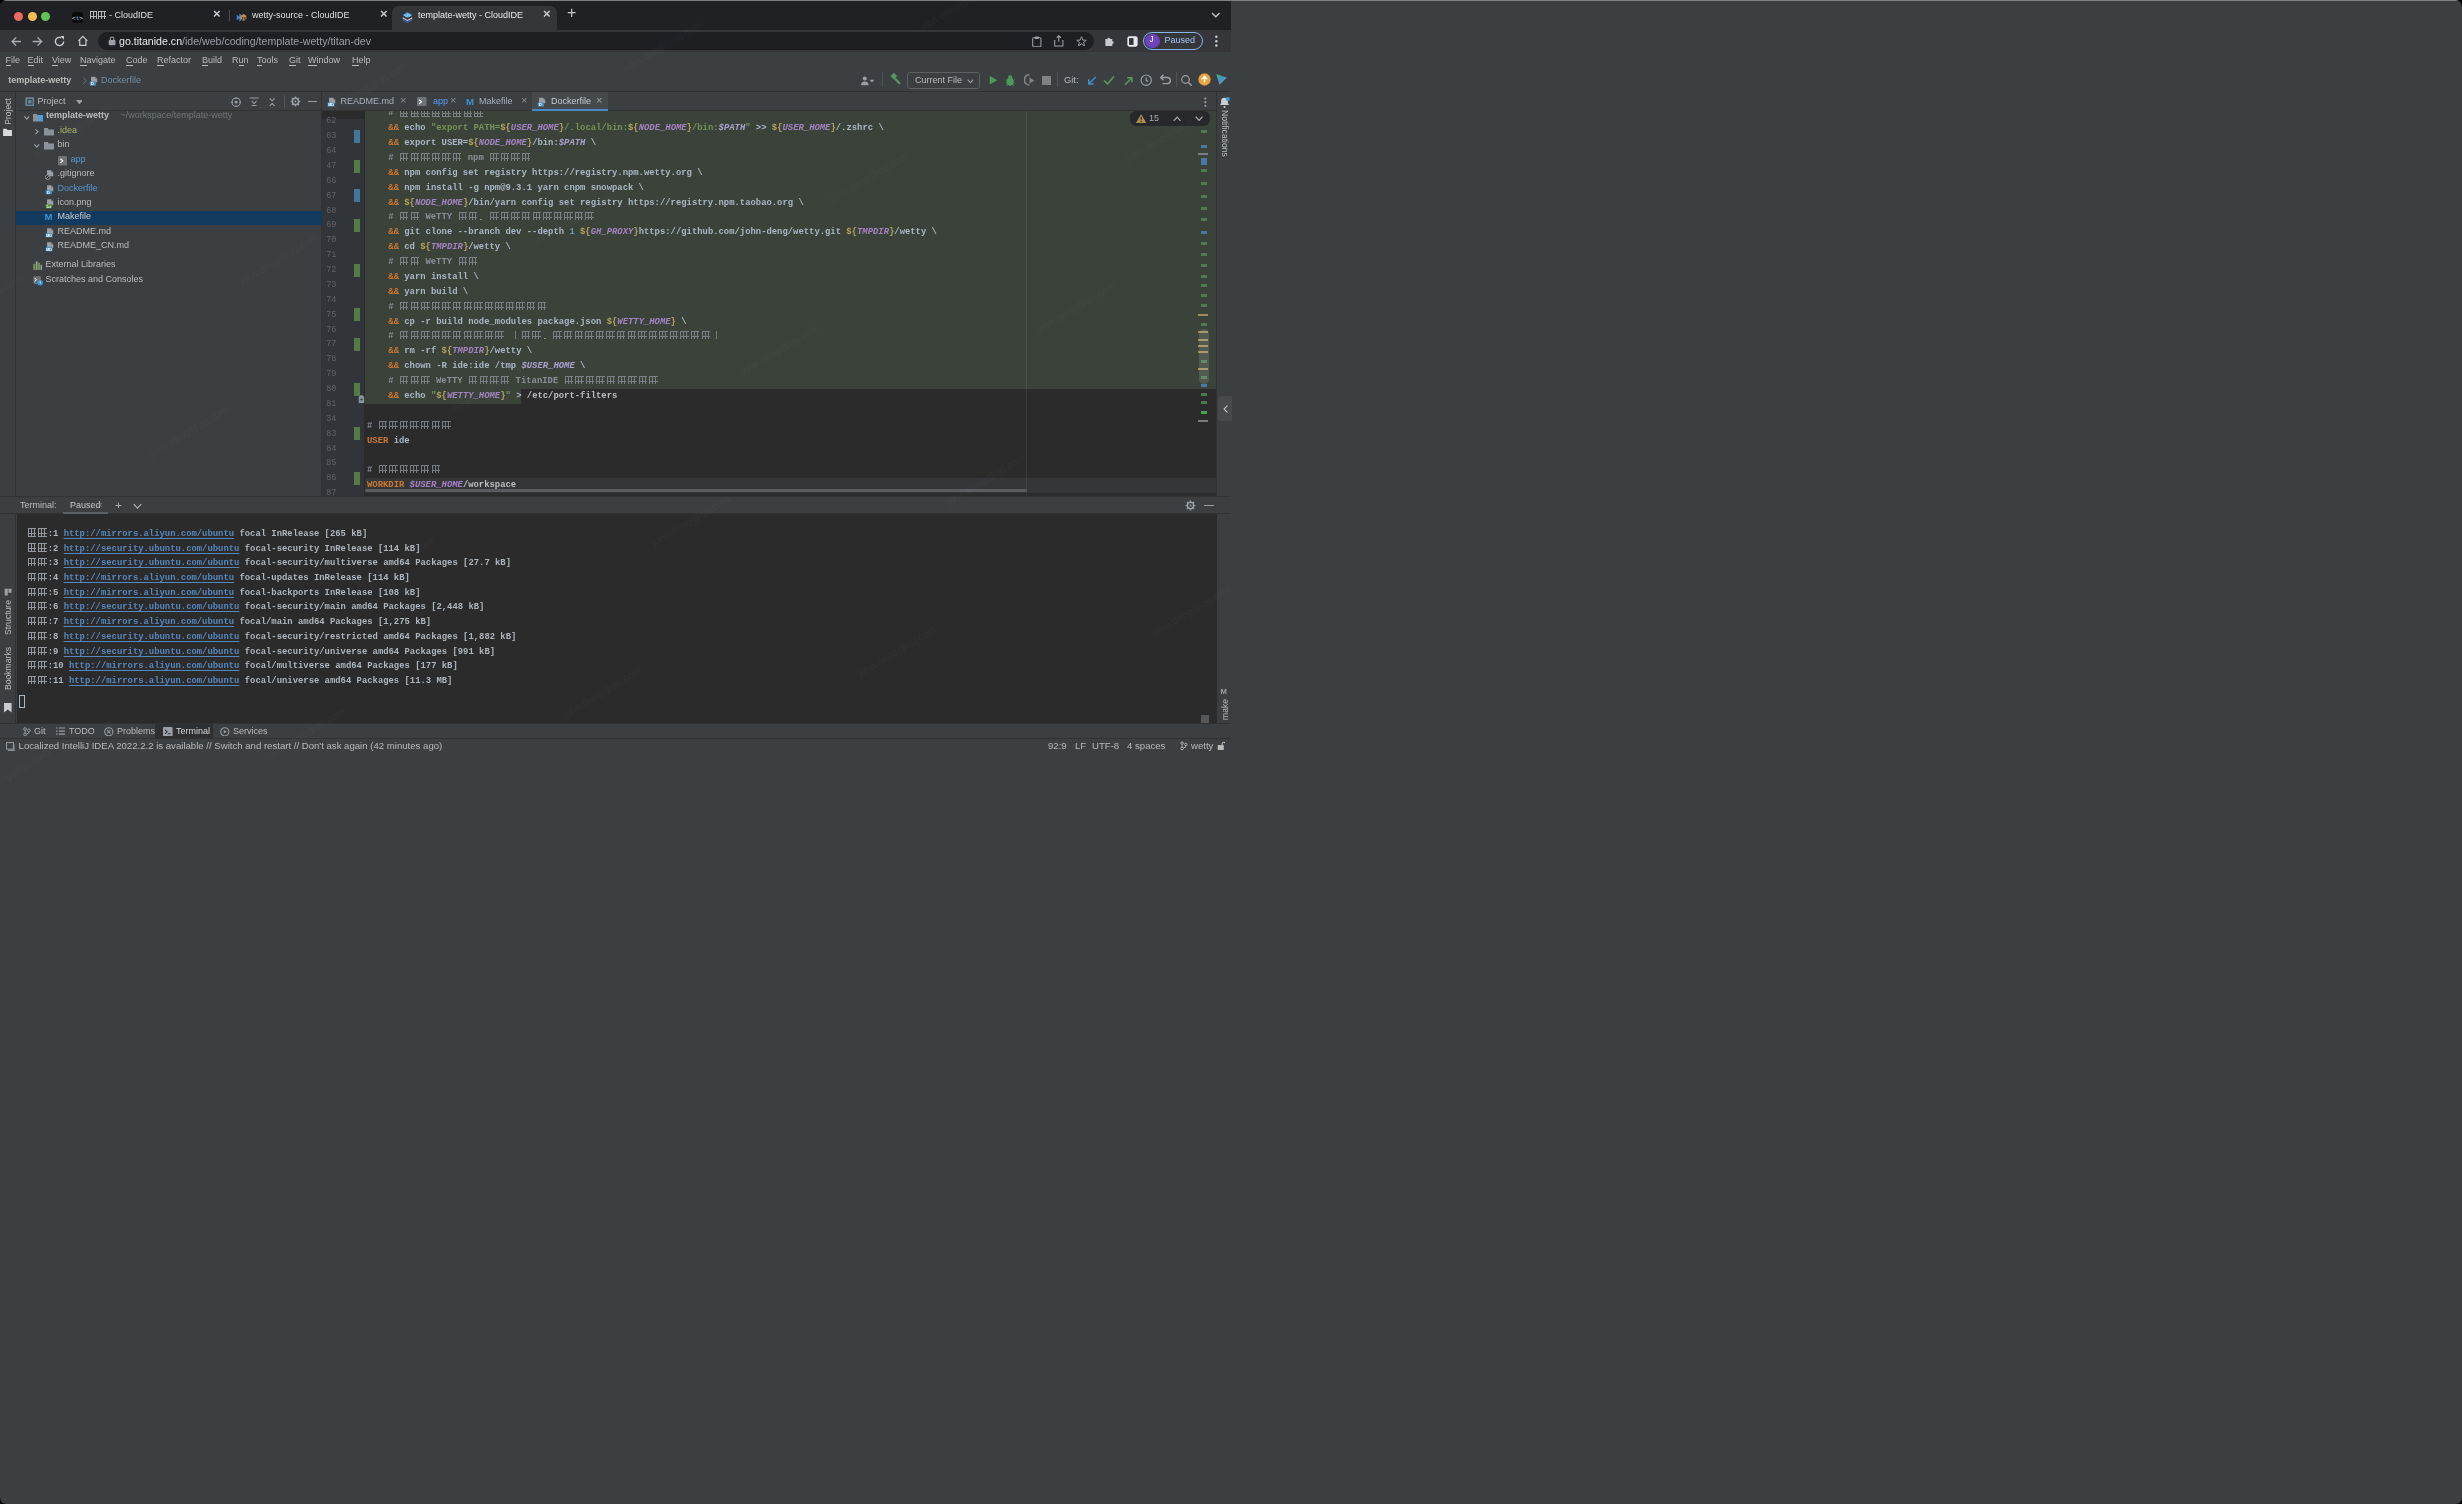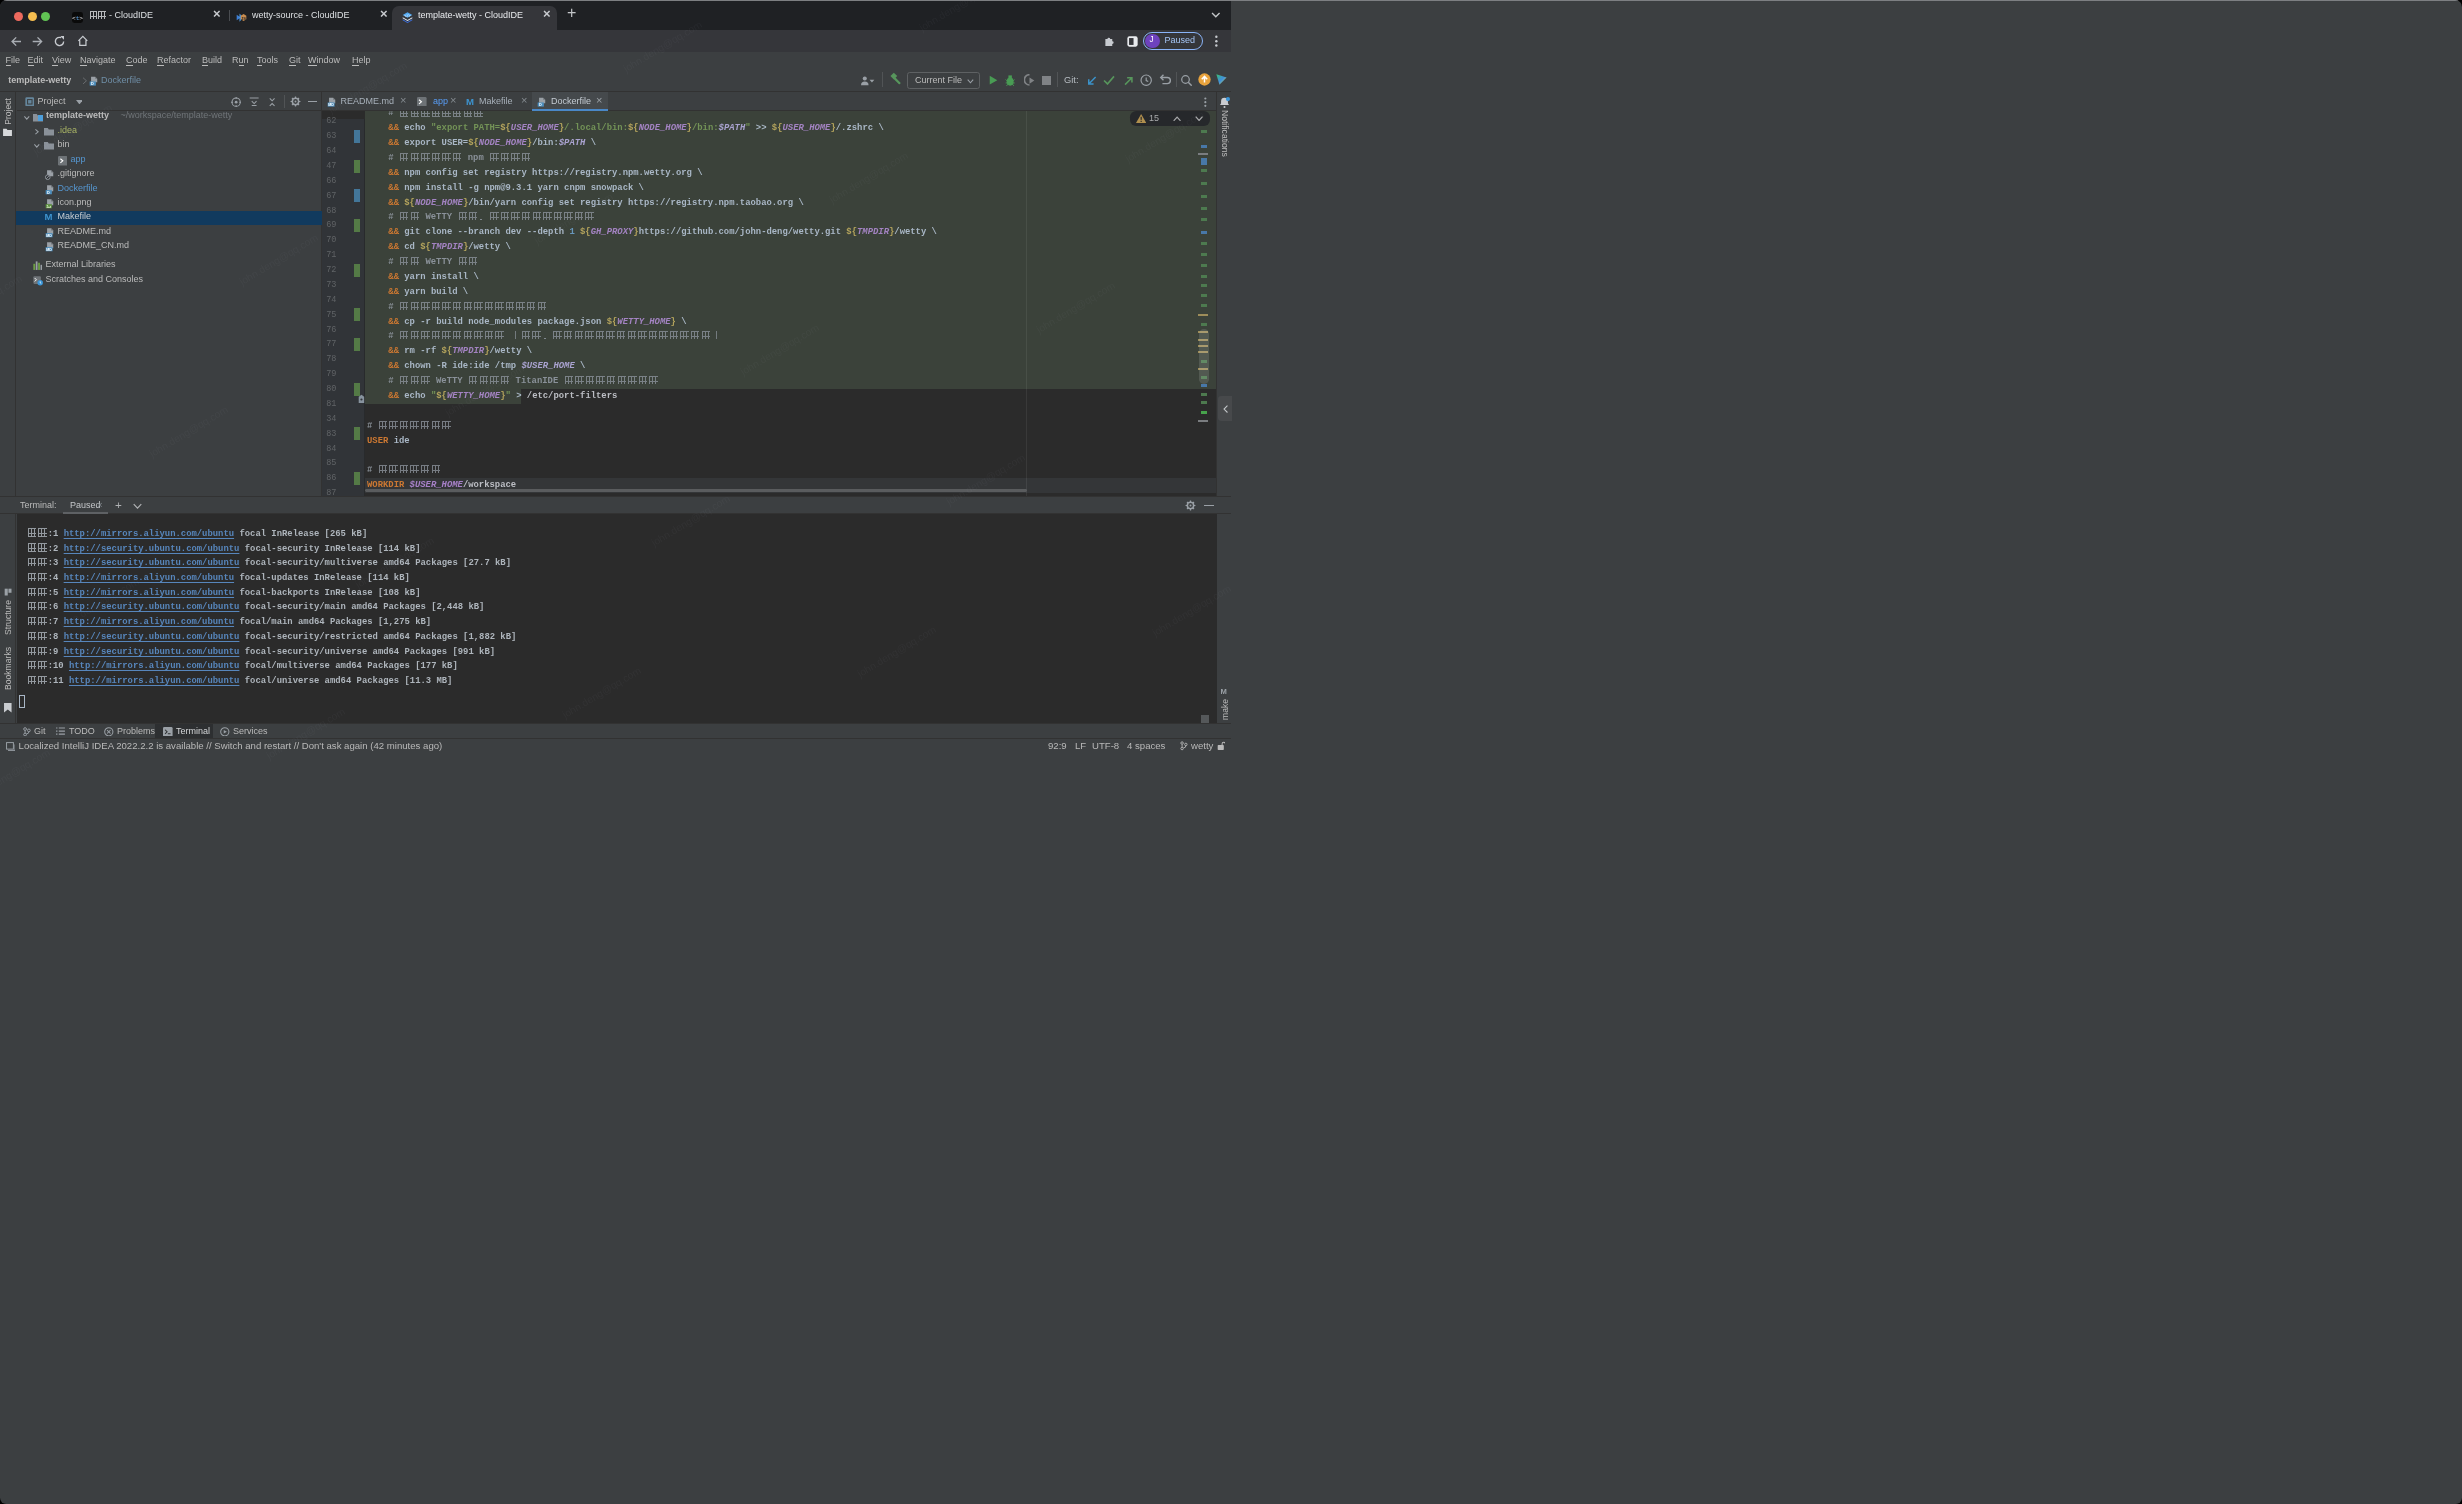--- a/index.html
+++ b/index.html
@@ -152,20 +152,38 @@
   <svg class="ab" style="left:32px;top:5.5px" width="11.7" height="11" viewBox="0 0 17 16">
         <path d="M8 2 L14 8 L8 14 M14 8 H1" stroke="#a9adb3" stroke-width="2" fill="none"></path>
       </svg>
   <svg class="ab" style="left:54px;top:5.5px" width="11" height="11" viewBox="0 0 16 16">
         <path d="M14 8 A6 6 0 1 1 10.5 2.5" stroke="#c7cacf" stroke-width="2" fill="none"></path>
         <path d="M9.2 0 h5.3 v5.3 z" fill="#c7cacf"></path>
       </svg>
   <svg class="ab" style="left:77px;top:4.8px" width="11.7" height="11.7" viewBox="0 0 17 17">
         <path d="M2 8.5 L8.5 2 L15 8.5 M4 7.5 V15 H13 V7.5" stroke="#c7cacf" stroke-width="1.8" fill="none"></path>
       </svg>
+  <div id="urlpill">
+    <svg class="ab" style="left:9.6px;top:4.1px" width="8.2" height="9.6" viewBox="0 0 12 14">
+          <rect x="1" y="6" width="10" height="7.5" rx="1.5" fill="#9aa0a6"></rect>
+          <path d="M3.5 6 V4 a2.5 2.5 0 0 1 5 0 V6" stroke="#9aa0a6" stroke-width="1.6" fill="none"></path>
+        </svg>
+    <div class="url">go.titanide.cn<span class="dim">/ide/web/coding/template-wetty/titan-dev</span></div>
+    <svg class="ab" style="left:934px;top:3.4px" width="9.6" height="11" viewBox="0 0 14 16">
+          <rect x="1" y="2.5" width="12" height="13" rx="1.5" stroke="#9aa0a6" stroke-width="1.5" fill="none"></rect>
+          <rect x="4" y="0.8" width="6" height="3.4" rx="1" fill="#9aa0a6"></rect>
+        </svg>
+    <svg class="ab" style="left:956px;top:2.7px" width="9.6" height="11.7" viewBox="0 0 14 17">
+          <path d="M7 1 V10 M4 4 L7 1 L10 4" stroke="#9aa0a6" stroke-width="1.6" fill="none"></path>
+          <path d="M2 8 H1 V16 H13 V8 H12" stroke="#9aa0a6" stroke-width="1.5" fill="none"></path>
+        </svg>
+    <svg class="ab" style="left:978px;top:3.4px" width="11" height="10.3" viewBox="0 0 16 15">
+          <path d="M8 1 L10 6 L15 6.2 L11 9.5 L12.5 14.5 L8 11.5 L3.5 14.5 L5 9.5 L1 6.2 L6 6 Z" stroke="#9aa0a6" stroke-width="1.4" fill="none"></path>
+        </svg>
+  </div>
   <svg class="ab" style="left:1104px;top:5.5px" width="11" height="11" viewBox="0 0 16 16">
         <path d="M2 6 h3 a2 2 0 1 1 4 0 h3 v3 a2 2 0 1 1 0 4 v3 h-10 z" transform="translate(0,-1.5)" fill="#c7cacf"></path>
       </svg>
   <svg class="ab" style="left:1127px;top:5.5px" width="11" height="11" viewBox="0 0 16 16">
         <rect x="0.5" y="0.5" width="15" height="15" rx="3" fill="#e8eaed"></rect>
         <rect x="3" y="3" width="6.5" height="10" fill="#35363a"></rect>
       </svg>
   <div id="profile">
     <div class="ab" style="left:1.4px;top:1px;width:14.4px;height:14.4px;border-radius:50%;background:#6e42bd"></div>
     <div class="ab" style="left:5.5px;top:2.7px;font-size:8.2px;color:#fff">J</div>

